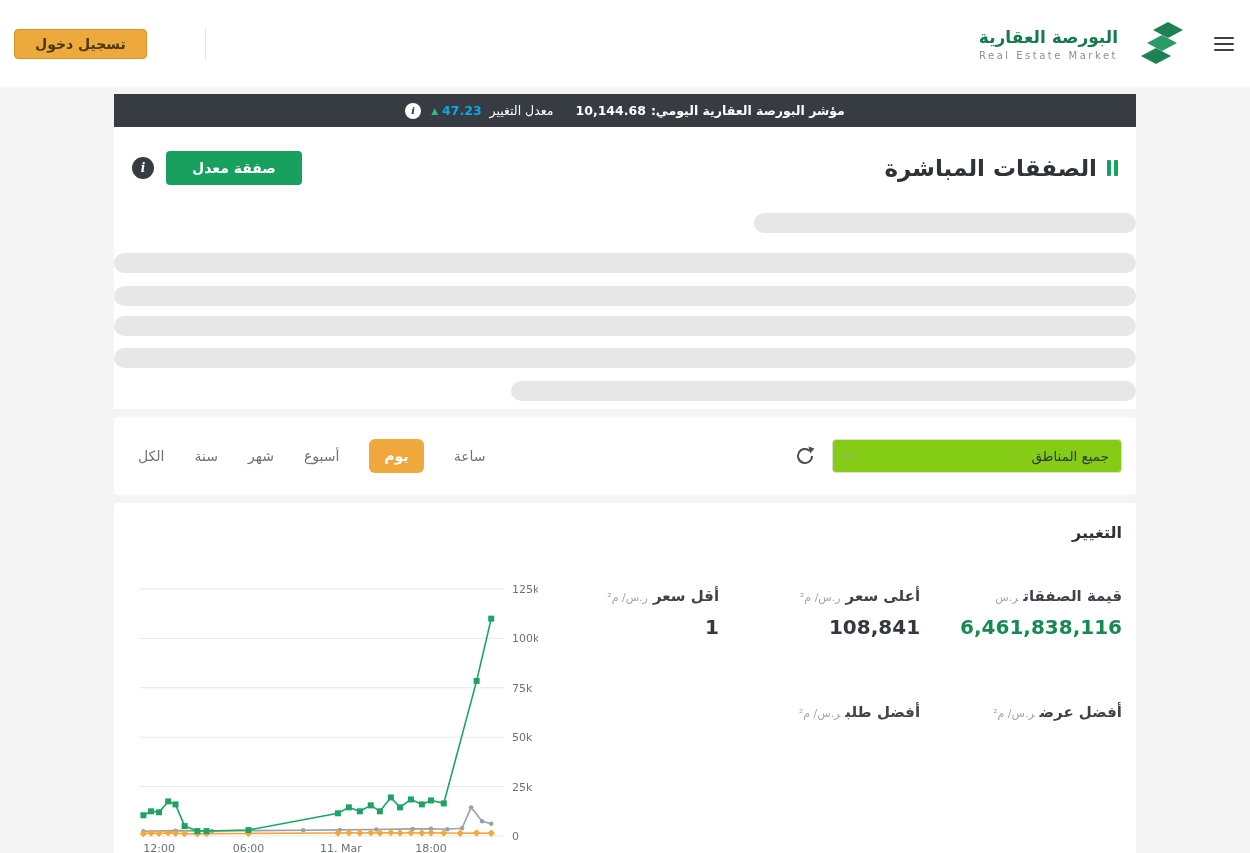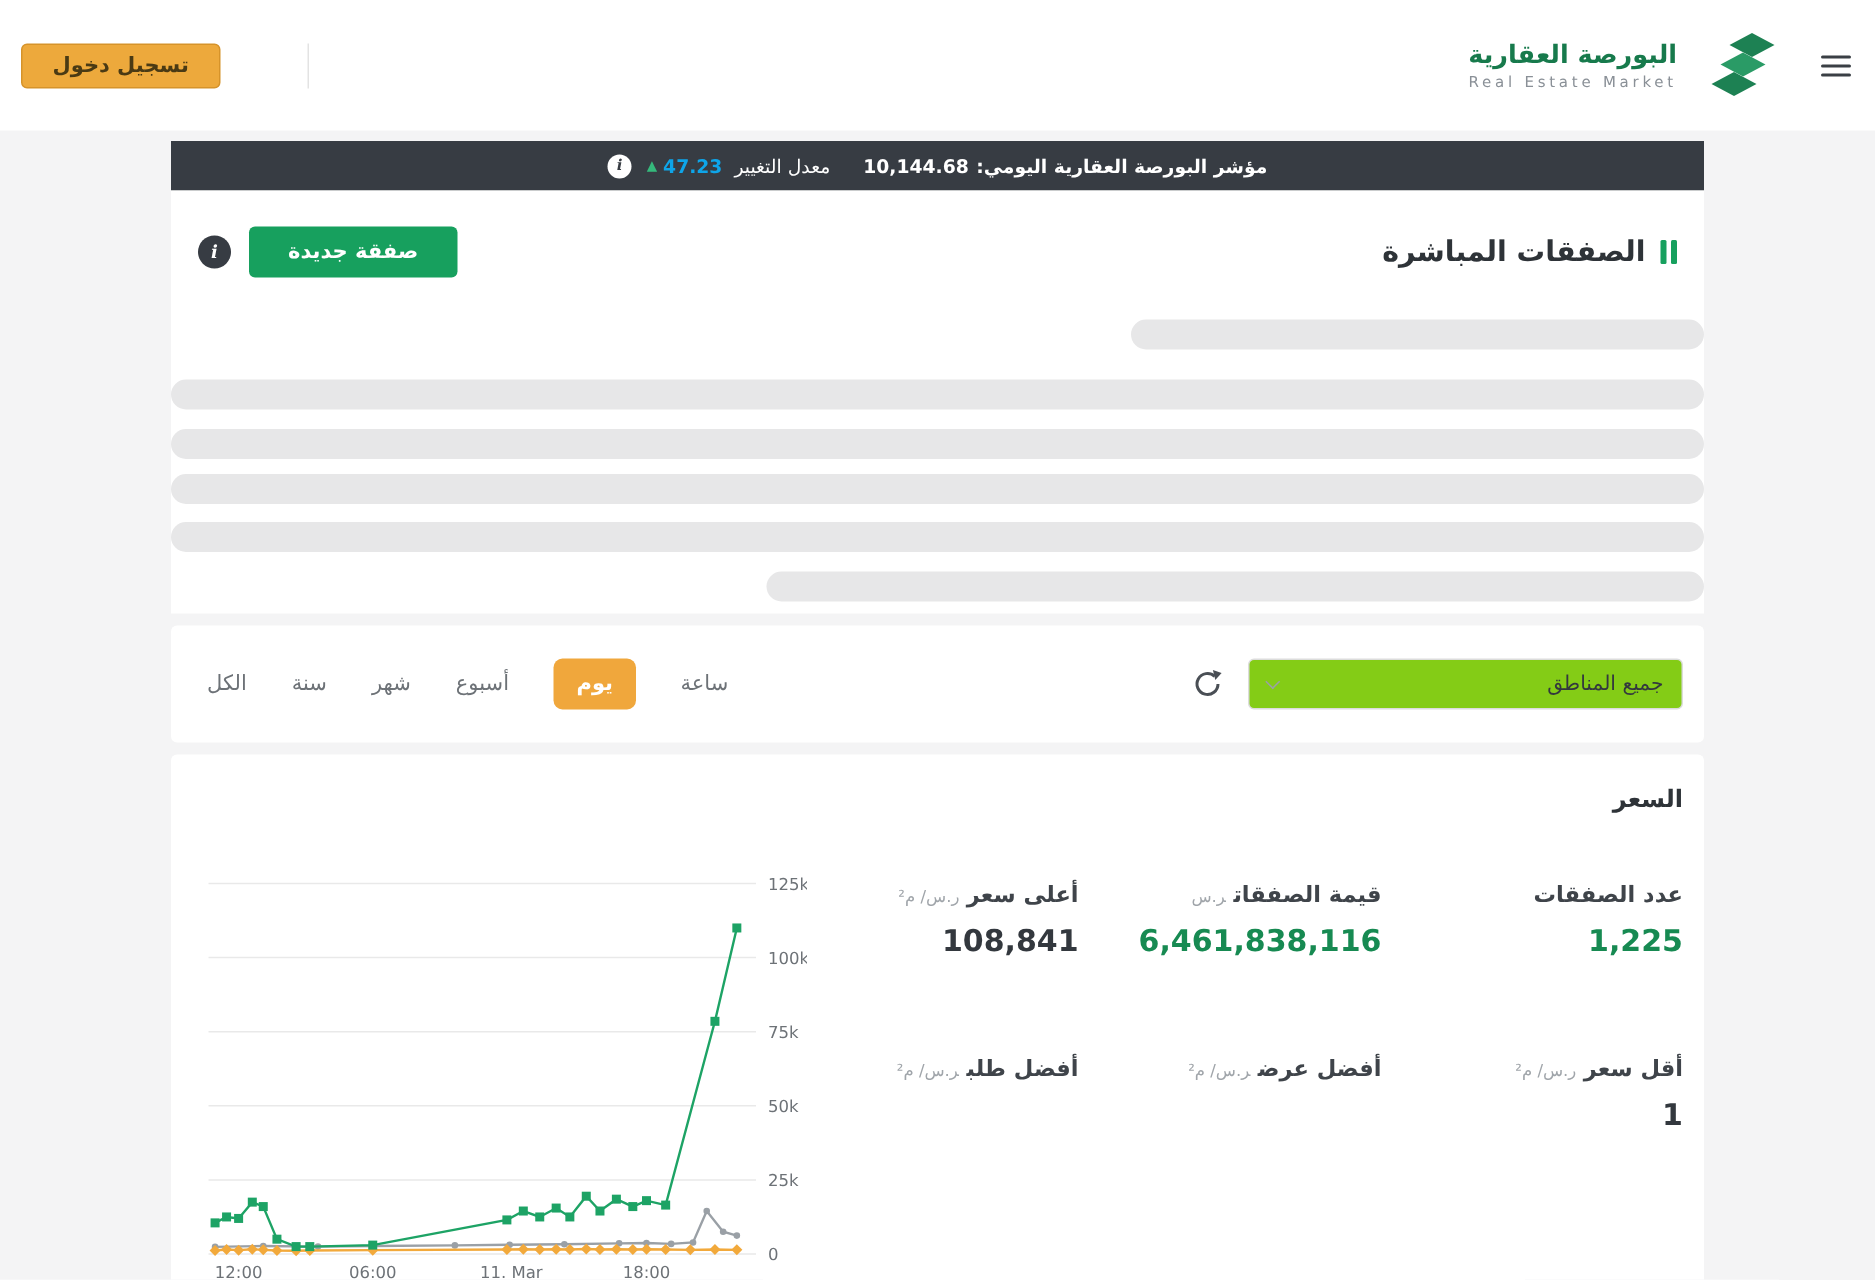--- a/index.html
+++ b/index.html
@@ -30,21 +30,21 @@
   .info-circle-light { width:16px; height:16px; border-radius:50%; background:#fff; color:#373c43;
     font-size:10px; font-weight:bold; font-style:italic; display:flex; align-items:center;
     justify-content:center; margin-right:10px; cursor:pointer; font-family:"DejaVu Serif", serif; }
 
   
   .live-section { width:1022px; margin:0 auto; background:#fff; padding-bottom:8px; }
   .live-header { display:flex; justify-content:space-between; align-items:center; padding:24px 18px 14px; }
   .live-title-group { display:flex; align-items:center; gap:10px; }
   .pause-icon { display:flex; gap:3px; }
   .pause-icon span { width:4px; height:16px; background:#17a05e; border-radius:1px; }
-  .live-title { font-size:19px; font-weight:bold; color:#2e3338; }
+  .live-title { font-size:23px; font-weight:bold; color:#2e3338; }
   .live-actions { display:flex; align-items:center; gap:12px; }
   .new-deal-btn { background:#17a05e; color:#fff; border:none; border-radius:4px; font-size:14px;
     font-weight:bold; padding:9px 26px; cursor:pointer; font-family:inherit; }
   .info-circle-dark { width:22px; height:22px; border-radius:50%; background:#373c43; color:#fff;
     font-style:italic; font-weight:bold; font-size:12px; display:flex; align-items:center;
     justify-content:center; cursor:pointer; font-family:"DejaVu Serif", serif; }
   .sk { height:20px; border-radius:10px; background:#e7e7e8; }
   .sk-1 { width:382px; margin-top:14px; margin-bottom:20px; }
   .sk-2 { margin-bottom:13px; }
   .sk-3 { margin-bottom:10px; }
@@ -122,21 +122,21 @@
   <section class="live-section">
     <div class="live-header">
       <div class="live-title-group">
         <span class="pause-icon">
             <span></span>
             <span></span>
           </span>
         <span class="live-title">الصفقات المباشرة</span>
       </div>
       <div class="live-actions">
-        <button class="new-deal-btn">صفقة جديدة</button>
+        <button class="new-deal-btn">صفقة معدل</button>
         <span class="info-circle-dark">i</span>
       </div>
     </div>
     <div class="sk sk-1"></div>
     <div class="sk sk-2"></div>
     <div class="sk sk-3"></div>
     <div class="sk sk-4"></div>
     <div class="sk sk-5"></div>
     <div class="sk sk-6"></div>
   </section>
@@ -158,27 +158,23 @@
         <div class="period">ساعة</div>
         <div class="period active">يوم</div>
         <div class="period">أسبوع</div>
         <div class="period">شهر</div>
         <div class="period">سنة</div>
         <div class="period">الكل</div>
       </div>
   </section>
 
   <section class="indicators-card">
-    <div class="indicators-title">السعر</div>
+    <div class="indicators-title">التغيير</div>
     <div class="indicators-body">
       <div class="stats-grid">
-          <div class="stat-cell">
-            <div class="stat-label"><span>عدد الصفقات</span></div>
-            <div class="stat-value green">1,225</div>
-          </div>
           <div class="stat-cell">
             <div class="stat-label"><span>قيمة الصفقات</span><span class="stat-unit">ر.س</span></div>
             <div class="stat-value green">6,461,838,116</div>
           </div>
           <div class="stat-cell">
             <div class="stat-label"><span>أعلى سعر</span><span class="stat-unit">ر.س/ م²</span></div>
             <div class="stat-value">108,841</div>
           </div>
           <div class="stat-cell">
             <div class="stat-label"><span>أقل سعر</span><span class="stat-unit">ر.س/ م²</span></div>

